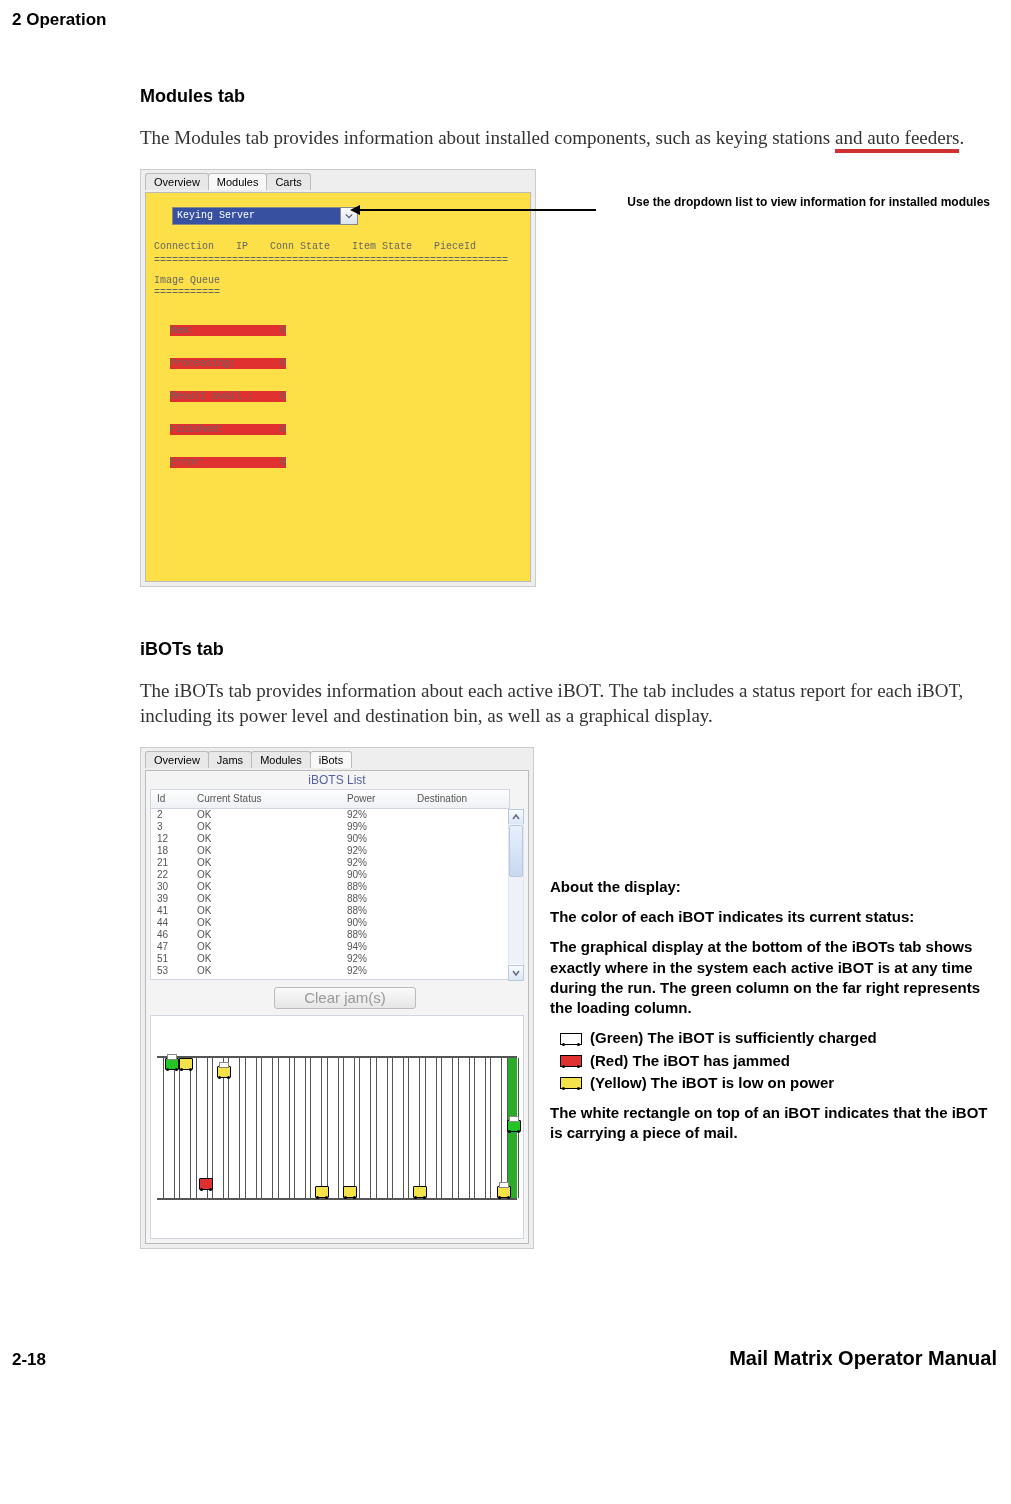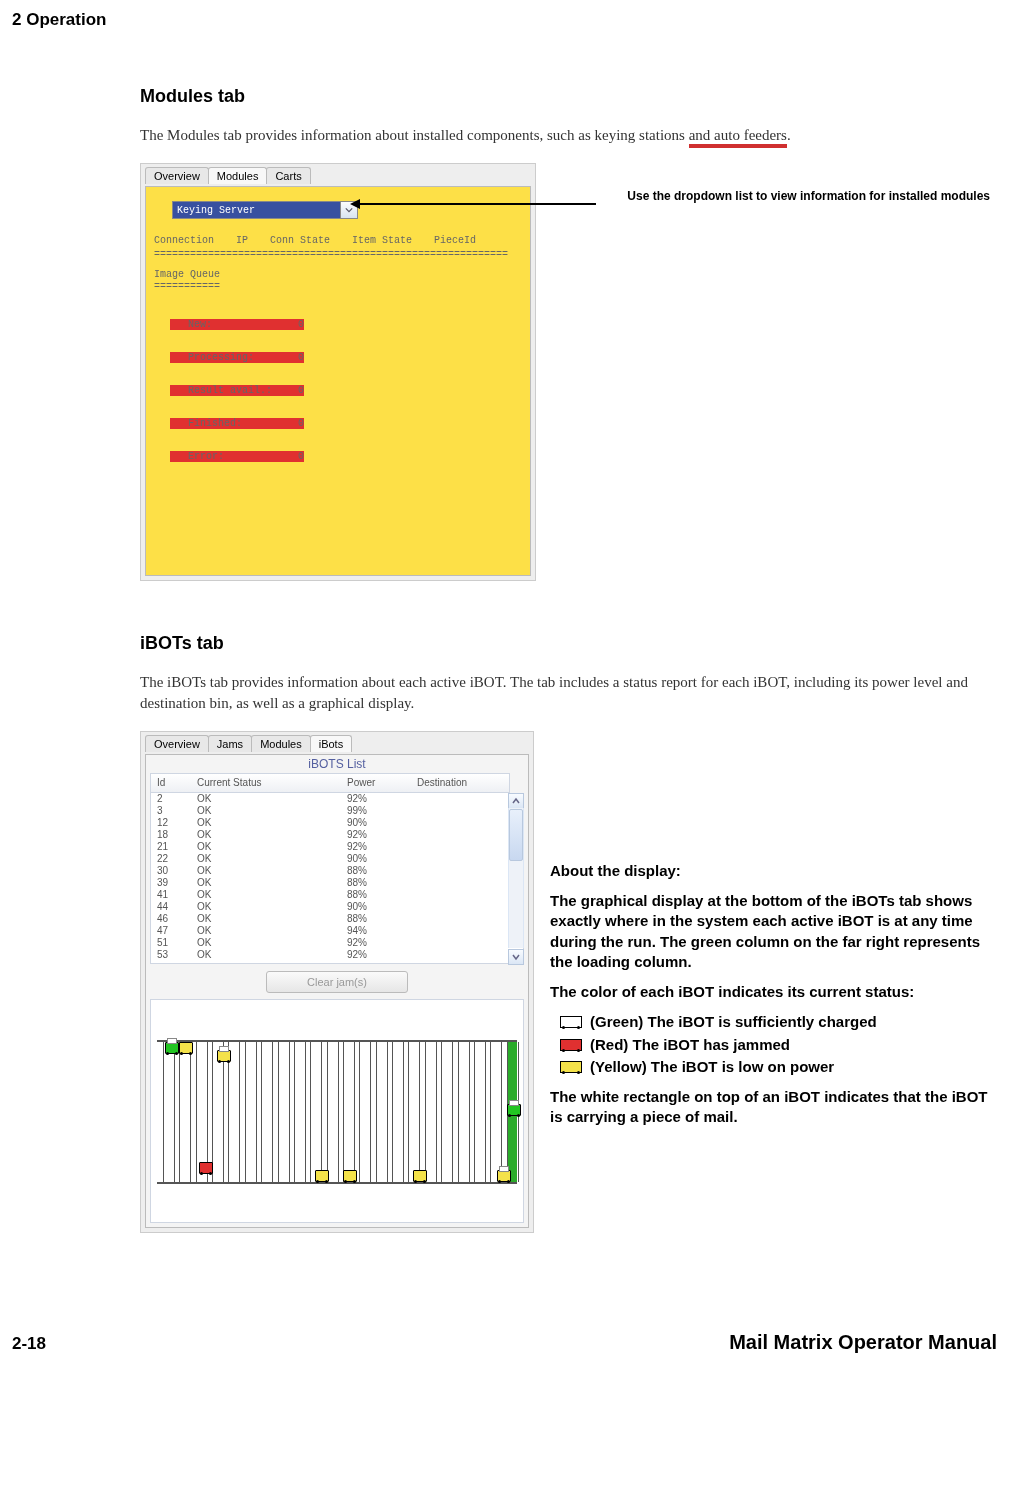--- a/index.html
+++ b/index.html
@@ -26,21 +26,21 @@
     margin: 48px 0 0 140px;
     width: 850px;
   }
   .h3 {
     font-family: Arial, Helvetica, sans-serif;
     font-size: 18px;
     font-weight: bold;
     margin: 0 0 18px 0;
   }
   .body-text {
-    font-size: 15px;
+    font-size: 19px;
     line-height: 1.35;
     margin: 8px 0 18px 0;
     color: #333;
   }
   .underline-red {
     border-bottom: 2px solid #d03030;
     box-shadow: 0 2px 0 #d03030;
     padding-bottom: 1px;
   }
   
@@ -116,21 +116,21 @@
     gap: 22px;
   }
   .sep-line {
     position: absolute;
     left: 8px; top: 62px;
     letter-spacing: 0;
   }
   .queue-title { position: absolute; left: 8px; top: 82px; }
   .queue-sep   { position: absolute; left: 8px; top: 94px; }
   .queue-rows  { position: absolute; left: 24px; top: 110px; }
-  .queue-rows .r { display: flex; padding-left: 18px; }
+  .queue-rows .r { display: flex; }
   .queue-rows .lbl { width: 110px; }
   
   .arrow1 {
     position: absolute;
     left: 216px; top: 40px;
     width: 240px; height: 2px;
     background: #000;
   }
   .arrowhead1 {
     position: absolute;
@@ -215,27 +215,27 @@
     background: linear-gradient(#f8fbff,#dbe6f5);
     border: 1px solid #b8c8de;
     display:flex;align-items:center;justify-content:center;
   }
   .sb-up  { top: 38px; height: 14px; }
   .sb-dn  { top: 194px; height: 14px; }
   .sb-track { position:absolute; right:4px; top:53px; height:140px; width:14px; background:#eef2f8; border-left:1px solid #dbe6f5; border-right:1px solid #dbe6f5; }
   .sb-thumb { position:absolute; right:5px; top:54px; width:12px; height:50px; background:linear-gradient(#e8f0fb,#c8d8f0); border:1px solid #b8c8de; border-radius:2px; }
   .clearjam {
     position: absolute;
-    left: 120px; top: 216px;
+    left: 128px; top: 216px;
     width: 140px; height: 20px;
     background: linear-gradient(#fafafa,#e6e6e6);
     border: 1px solid #bbb;
     border-radius: 3px;
     font-family: Tahoma, Arial, sans-serif;
-    font-size: 11px;
+    font-size: 15px;
     color: #999;
     display: flex; align-items: center; justify-content: center;
   }
   .canvas {
     position: absolute;
     left: 4px; right: 4px; top: 244px; bottom: 4px;
     background: #fff;
     border: 1px solid #cfd6e2;
   }
   .track {
@@ -540,22 +540,22 @@
                   <div class="wheel l"></div>
                   <div class="wheel r"></div>
                 </div>
               </div>
           </div>
         </div>
       </div>
 
       <div class="ann2">
         <div class="h">About the display:</div>
+        <div class="p">The color of each iBOT indicates its current status:</div>
         <div class="p">The graphical display at the bottom of the iBOTs tab shows exactly where in the system each active iBOT is at any time during the run. The green column on the far right represents the loading column.</div>
-        <div class="p">The color of each iBOT indicates its current status:</div>
         <div class="legend-row">
           <span class="sw" style="#22c522"></span>
           <span>(Green) The iBOT is sufficiently charged</span>
         </div>
         <div class="legend-row">
           <span class="sw" style="background:#e03030"></span>
           <span>(Red) The iBOT has jammed</span>
         </div>
         <div class="legend-row">
           <span class="sw" style="background:#f4e24a"></span>

